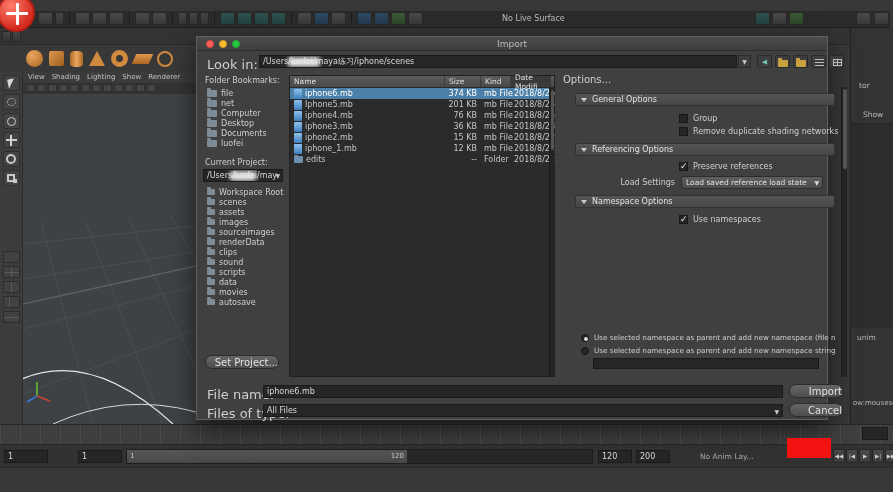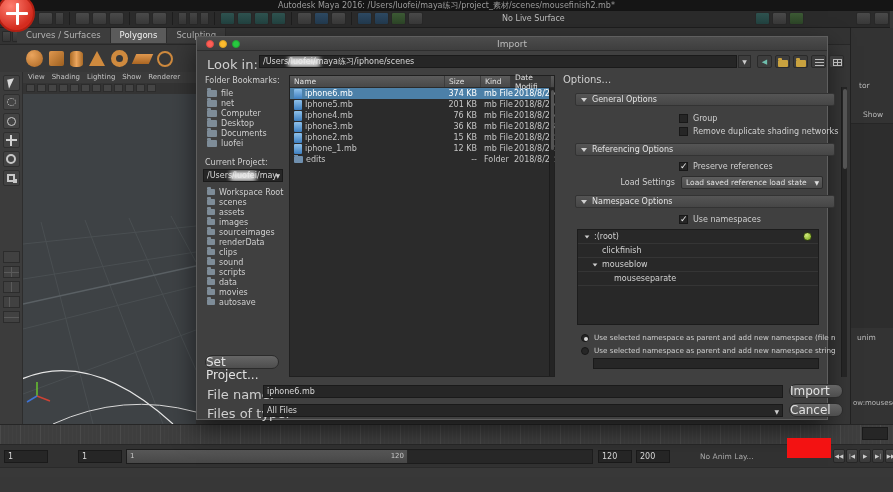--- a/index.html
+++ b/index.html
@@ -30,21 +30,21 @@
   
   .viewport{left:23px;top:72px;width:173px;height:352px;background:#3e4245;overflow:hidden}
   .vmenu{position:absolute;left:0;top:0;width:173px;height:11px;background:#3b3b3b;display:flex;gap:7px;padding:1px 0 0 5px;font-size:7px;color:#c2c2c2}
   .vicons{position:absolute;left:0;top:11px;width:173px;height:11px;background:#343434;display:flex;gap:2px;padding:1px 0 0 3px}
   .vic{width:9px;height:8px;background:#454545;border:1px solid #2c2c2c;flex:0 0 auto}
   
   .dialog{left:196px;top:36px;width:632px;height:384px;background:#404040;border:1px solid #5f5f5f;box-shadow:0 10px 24px rgba(0,0,0,.55);z-index:20}
   .dtitle{position:absolute;left:0;top:0;width:100%;height:14px;background:linear-gradient(#4c4c4c,#3e3e3e);border-bottom:1px solid #2e2e2e;text-align:center;font-size:9px;line-height:14px;color:#bdbdbd}
   .light{position:absolute;top:3px;width:8px;height:8px;border-radius:50%}
   .fld{background:#262626;border:1px solid #1a1a1a;color:#d8d8d8;font-size:8px;line-height:11px;padding:0 3px;white-space:nowrap;overflow:hidden}
-  .btn{background:linear-gradient(#666,#4d4d4d);border:1px solid #2b2b2b;border-radius:7px;color:#e2e2e2;font-size:12px;text-align:left;cursor:default}
+  .btn{background:linear-gradient(#666,#4d4d4d);border:1px solid #2b2b2b;border-radius:7px;color:#e2e2e2;font-size:10px;text-align:right;cursor:default}
   .lbl{font-size:13px;color:#cfcfcf;white-space:nowrap}
   .chk{width:9px;height:9px;background:#262626;border:1px solid #181818;position:relative;flex:0 0 auto}
   .chk.on::after{content:"✓";position:absolute;left:0;top:-2px;font-size:9px;color:#eee}
   .rad{width:8px;height:8px;border-radius:50%;background:#262626;border:1px solid #181818;position:relative;flex:0 0 auto}
   .rad.on::after{content:"";position:absolute;left:2px;top:2px;width:4px;height:4px;border-radius:50%;background:#d8d8d8}
   .secbar{position:absolute;left:378px;width:260px;height:13px;background:linear-gradient(#555,#464646);border:1px solid #333;border-radius:2px;display:flex;align-items:center;gap:5px;padding:0 5px;font-size:8px;color:#e3e3e3}
   .tri{width:0;height:0;border-left:3.5px solid transparent;border-right:3.5px solid transparent;border-top:4px solid #cfcfcf}
   .fold{width:10px;height:7px;background:#7e8c98;border-radius:1px;position:relative;flex:0 0 auto}
   .fold::before{content:"";position:absolute;top:-2px;left:0;width:4px;height:2px;background:inherit;border-radius:1px 1px 0 0}
   .fold.y{background:#c9a23f}
@@ -79,23 +79,20 @@
   .wlogo{position:absolute;left:-3px;top:-6px;width:38px;height:38px;border-radius:50%;background:radial-gradient(circle at 35% 30%,#ff7d6e,#d32b1e 70%);z-index:100;border:2px solid #b32013}
   .wlogo::before{content:"";position:absolute;left:17px;top:7px;width:3px;height:22px;background:#fff;border-radius:1px}
   .wlogo::after{content:"";position:absolute;left:7px;top:16px;width:22px;height:3px;background:#fff;border-radius:1px}
   .wbox{position:absolute;left:787px;top:438px;width:44px;height:20px;background:#f31212;z-index:90}
 </style>
 </head>
 <body>
 
 <div id="root">
 
-  <div class="abs titlebar">
-    <span>Autodesk Maya 2016: /Users/luofei/maya练习/project_素材/scenes/mousefinish2.mb*</span>
-  </div>
 
   <div class="abs toolbar">
     <div class="tflex">
       <div class="tico"></div>
       <div class="tsm"></div>
       <div class="tsep"></div>
       <div class="tico"></div>
       <div class="tico"></div>
       <div class="tico"></div>
       <div class="tsep"></div>
@@ -131,23 +128,20 @@
     <div class="abs" style="left:856px;top:1px;display:flex;gap:3px">
       <div class="tico"></div>
       <div class="tico"></div>
     </div>
   </div>
 
   <div class="abs shelftabs">
     <div class="abs" style="left:2px;top:3px;display:flex;gap:1px">
       <div class="tsm" style="height:11px"></div>
       <div class="tsm" style="height:11px"></div>
-    </div>
-    <div class="abs" style="left:17px;top:0">
-      <span class="stab">Curves / Surfaces</span><span class="stab active">Polygons</span><span class="stab">Sculpting</span>
     </div>
   </div>
 
   <div class="abs shelficons">
     <div class="orb" style="width:17px;height:17px;border-radius:50%;background:radial-gradient(circle at 35% 30%,#eba55d,#a96522)"></div>
     <div class="orb" style="width:15px;height:15px;background:linear-gradient(135deg,#e0984e,#9c5f1f);border-radius:2px"></div>
     <div class="orb" style="width:13px;height:16px;background:linear-gradient(90deg,#a96a26,#eba55d,#a96a26);border-radius:5px/3px"></div>
     <div class="orb" style="width:0;height:0;border-left:8px solid transparent;border-right:8px solid transparent;border-bottom:15px solid #cf8a3e"></div>
     <div class="orb" style="width:17px;height:17px;border-radius:50%;border:5px solid #cf8a3e"></div>
     <div class="orb" style="width:17px;height:10px;background:linear-gradient(#e0984e,#a96522);transform:skewX(-24deg)"></div>
@@ -465,37 +459,20 @@
 
     <div class="secbar" style="top:158px">
       <span class="tri"></span>
       <span>Namespace Options</span>
     </div>
     <div class="abs" style="left:482px;top:178px;display:flex;gap:5px;align-items:center">
       <span class="chk on"></span>
       <span class="lbl" style="font-size:8px">Use namespaces</span>
     </div>
 
-    <div class="abs" style="left:380px;top:192px;width:242px;height:96px;background:#282828;border:1px solid #1c1c1c">
-      <div class="treerow">
-        <span class="tri" style="margin-left:6px;transform:scale(.8)"></span>
-        <span style="margin-left:4px">:(root)</span>
-        <span class="gdot" style="position:absolute;right:6px;top:2px"></span>
-      </div>
-      <div class="treerow">
-        <span style="margin-left:24px">clickfinish</span>
-      </div>
-      <div class="treerow">
-        <span class="tri" style="margin-left:14px;transform:scale(.8)"></span>
-        <span style="margin-left:4px">mouseblow</span>
-      </div>
-      <div class="treerow">
-        <span style="margin-left:36px">mouseseparate</span>
-      </div>
-    </div>
 
     <div class="abs" style="left:384px;top:296px;display:flex;gap:5px;align-items:center;width:254px;overflow:hidden">
       <span class="rad on"></span>
       <span class="lbl" style="font-size:7.2px">Use selected namespace as parent and add new namespace (file na</span>
     </div>
     <div class="abs" style="left:384px;top:309px;display:flex;gap:5px;align-items:center;width:254px;overflow:hidden">
       <span class="rad"></span>
       <span class="lbl" style="font-size:7.2px">Use selected namespace as parent and add new namespace string:</span>
     </div>
     <div class="abs fld" style="left:396px;top:321px;width:226px;height:11px"></div>

